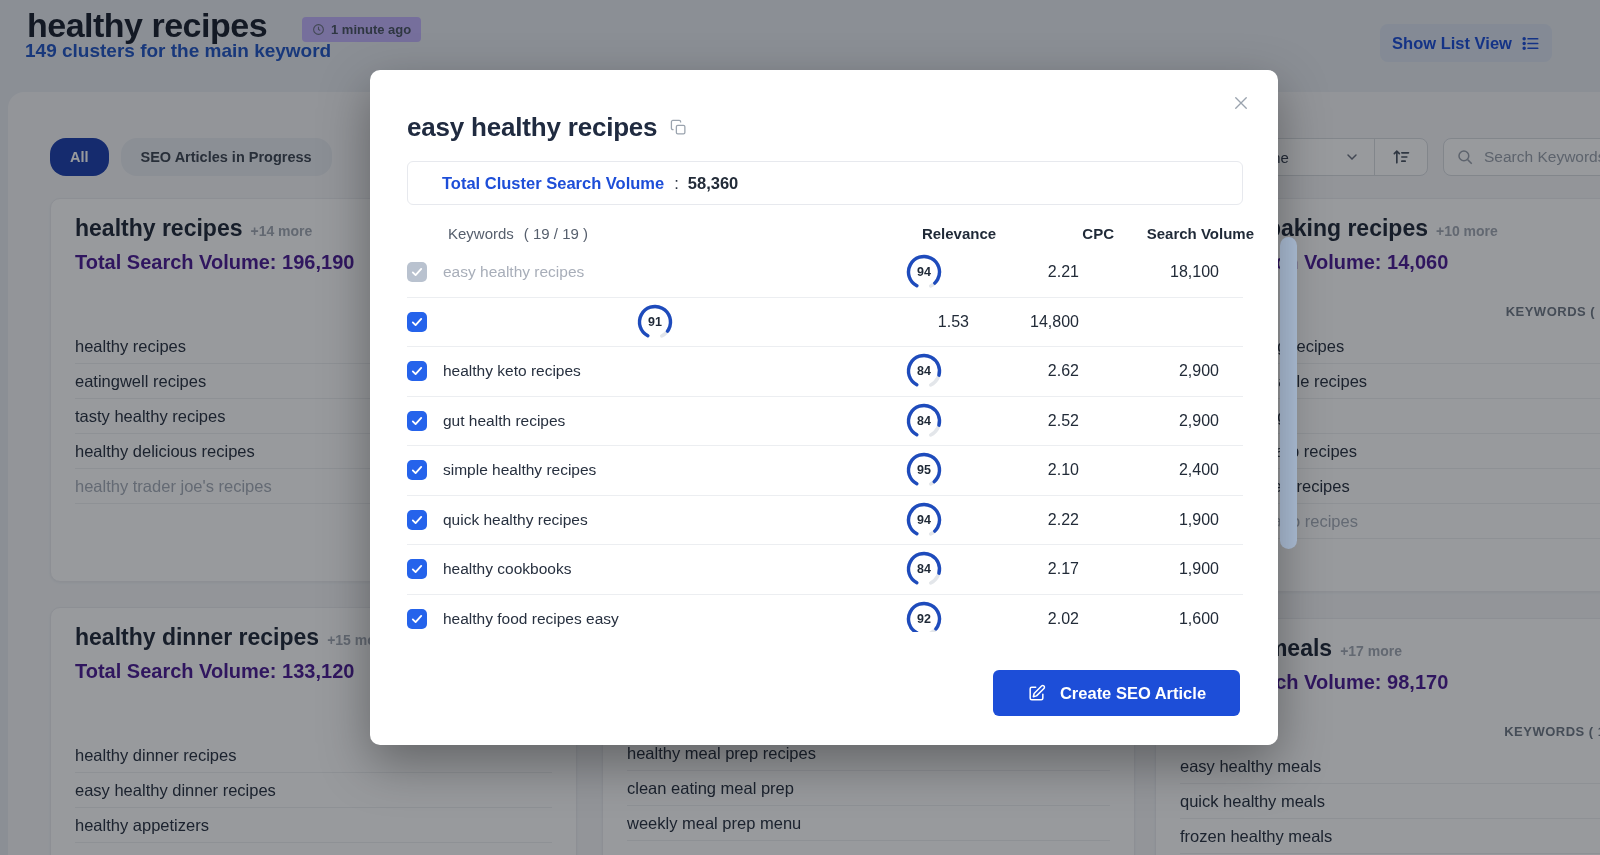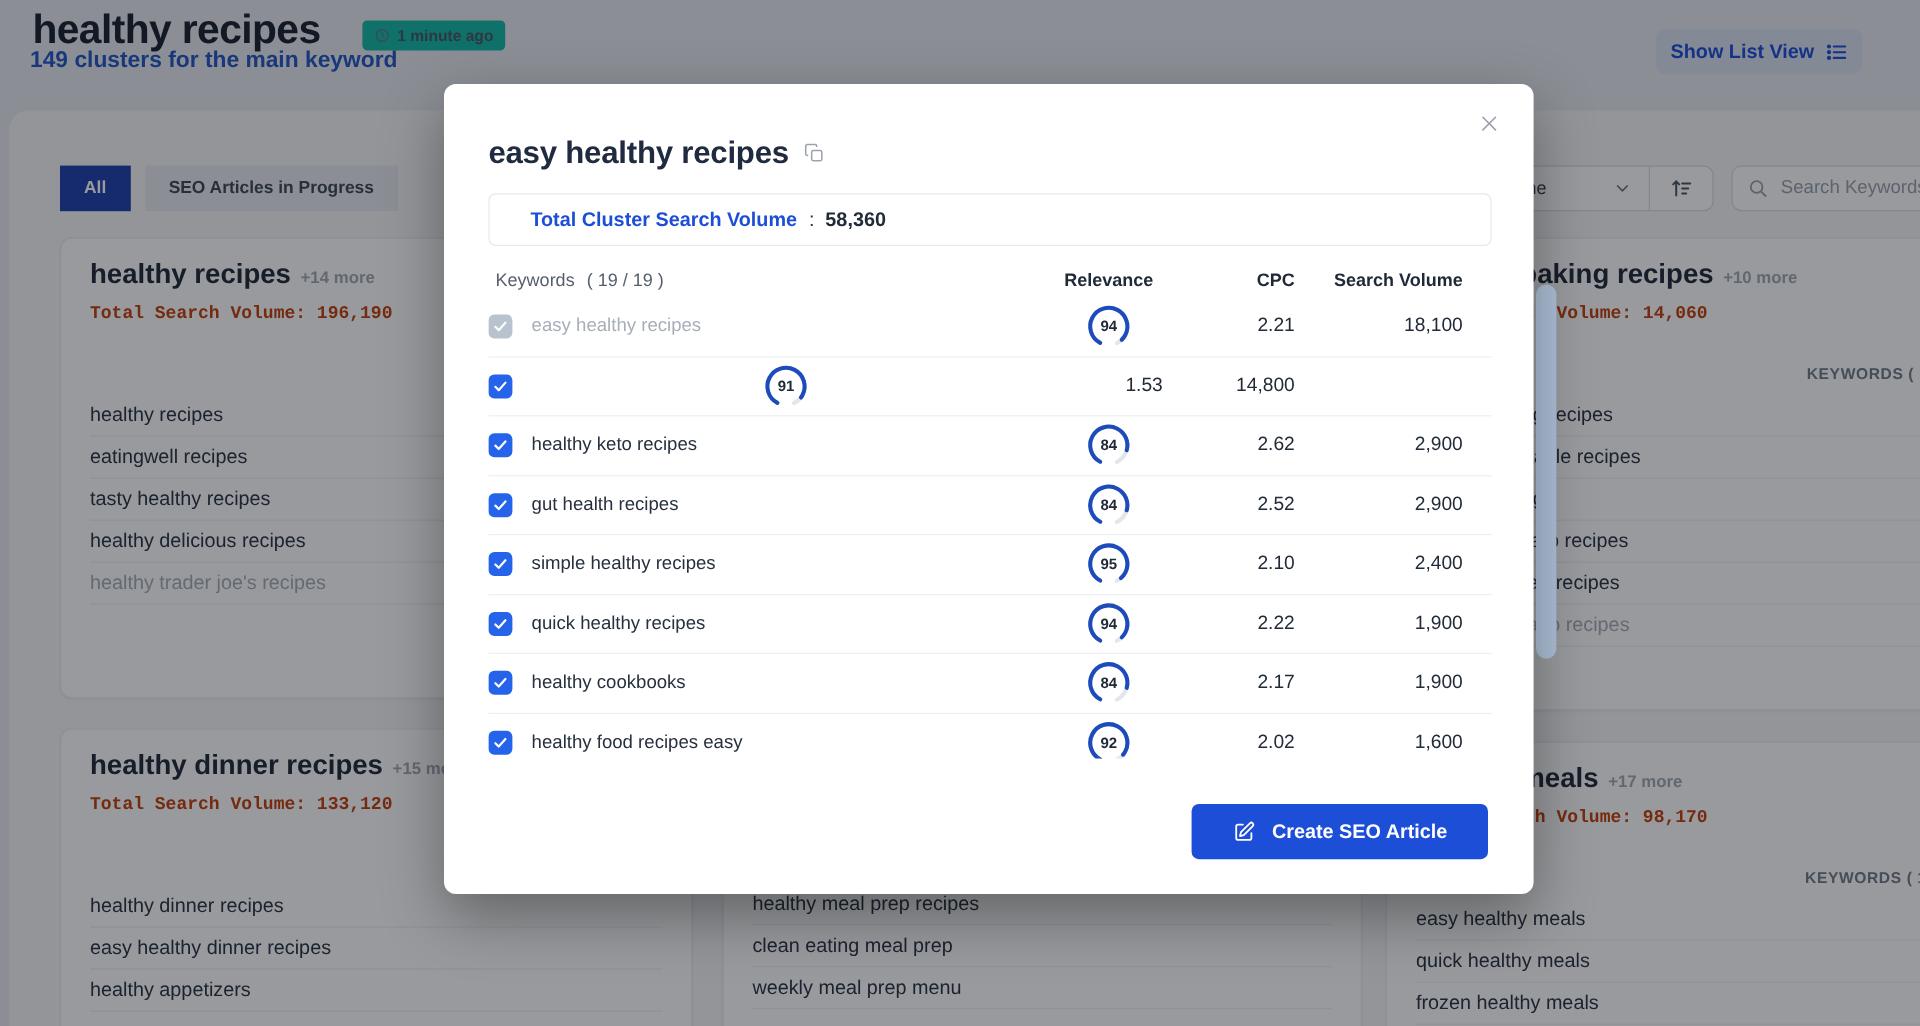--- a/index.html
+++ b/index.html
@@ -2,67 +2,67 @@
 <html><head>
 <meta charset="utf-8">
 <style>
   * { box-sizing: border-box; margin: 0; padding: 0; }
   body { font-family: "Liberation Sans", sans-serif; background:#0c0f14; }
   .app { position:relative; width:1600px; height:855px; overflow:hidden; background:#e9ecf1; }
 
   
   .hdr-title { position:absolute; left:27px; top:6px; font-size:34px; font-weight:bold; color:#1a2130; letter-spacing:-0.5px; }
   .hdr-badge { position:absolute; left:302px; top:17px; height:25px; display:flex; align-items:center; gap:6px;
-               background:#14b8a6; border-radius:4px; padding:0 10px; font-size:13px; font-weight:600; color:#4b5563; }
+               background:#c4b5fd; border-radius:4px; padding:0 10px; font-size:13px; font-weight:600; color:#4b5563; }
   .hdr-sub { position:absolute; left:25px; top:40px; font-size:19px; font-weight:700; color:#2457c5; }
   .btn-listview { position:absolute; left:1380px; top:24px; width:172px; height:38px; display:flex; align-items:center; justify-content:center; gap:9px;
                background:#dce4f2; border:none; border-radius:8px; color:#1d4ed8; font-size:16.5px; font-weight:bold; cursor:pointer; }
 
   .panel { position:absolute; left:8px; top:92px; width:1600px; height:763px; background:#f6f7f9; border-radius:16px 0 0 0; }
 
   .tabs { position:absolute; left:50px; top:138px; display:flex; gap:12px; }
-  .tab { height:38px; display:flex; align-items:center; padding:0 20px; border-radius:0; font-size:14.5px; cursor:pointer; }
+  .tab { height:38px; display:flex; align-items:center; padding:0 20px; border-radius:16px; font-size:14.5px; cursor:pointer; }
   .tab.active { background:#1e40af; color:#fff; font-weight:bold; }
   .tab.idle { background:#e9ecf1; color:#3f4754; font-weight:600; }
 
   .ctl-group { position:absolute; left:1170px; top:138px; width:258px; height:38px; background:#fff; border:1px solid #d9dce1; border-radius:8px; display:flex; align-items:center; }
   .ctl-dd { flex:1; display:flex; align-items:center; padding:0 14px 0 16px; color:#374151; font-size:15px; cursor:pointer; height:100%; }
   .ctl-dd .lbl { flex:1; }
   .ctl-sep { width:1px; height:100%; background:#d9dce1; }
   .ctl-sort { width:52px; height:100%; display:flex; align-items:center; justify-content:center; color:#4b5563; cursor:pointer; }
   .search-box { position:absolute; left:1443px; top:138px; width:230px; height:38px; background:#fff; border:1px solid #d9dce1; border-radius:8px; display:flex; align-items:center; padding:0 12px; gap:10px; }
   .search-box input { border:none; outline:none; font-size:15.5px; color:#374151; width:170px; font-family:"Liberation Sans",sans-serif; }
   .search-box input::placeholder { color:#9aa1ac; }
 
   .card { position:absolute; background:#fff; border:1px solid #ececf0; border-radius:10px; box-shadow:0 1px 3px rgba(20,30,50,0.05); overflow:hidden; }
   .card-head { padding:14px 24px 0 24px; }
   .c-title { font-size:23px; font-weight:600; color:#212a3a; line-height:30px; display:inline; }
   .c-more { font-size:14px; font-weight:600; color:#a3a9b4; margin-left:8px; }
-  .c-vol { margin-top:8px; font-size:15px; font-weight:bold; color:#c2410c; line-height:22px;font-family:Liberation Mono, monospace; }
+  .c-vol { margin-top:8px; font-size:20px; font-weight:bold; color:#4c1d95; line-height:22px; }
   .c-kwlabel { margin-top:30px; font-size:13px; font-weight:600; color:#717a87; letter-spacing:0.5px; line-height:18px;text-align:right; }
   .c-list { margin-top:8px; padding:0 24px; }
   .c-item { height:35px; display:flex; align-items:center; font-size:16.5px; color:#2a3342; border-bottom:1px solid #eef0f2; }
   .c-item.muted { color:#a6adb8; }
 
   .scroll-thumb { position:absolute; left:1280px; top:237px; width:17px; height:312px; background:#aec0d8; border-radius:9px; z-index:55; }
 
   
   .overlay { position:absolute; inset:0; background:rgba(10,14,22,0.42); z-index:50; }
   .modal { position:absolute; left:370px; top:70px; width:908px; height:675px; background:#fff; border-radius:10px;
            box-shadow:0 18px 50px rgba(0,0,0,0.35); z-index:60; padding:42px 35px 0 37px; }
   .m-close { position:absolute; top:90px; right:24px; top:20px; width:26px; height:26px; display:flex; align-items:center; justify-content:center; color:#9aa3ae; cursor:pointer; background:none; border:none; }
   .m-title-row { display:flex; align-items:center; gap:13px; }
   .m-title { font-size:26px; font-weight:600; color:#202b40; letter-spacing:-0.2px; }
   .m-copy { color:#9aa3ae; cursor:pointer; display:flex; }
   .m-volbox { margin-top:18px; height:44px; border:1px solid #e7e9ee; border-radius:6px; background:#fff; display:flex; align-items:center; padding-left:34px; font-size:16.5px; }
   .m-vol-label { color:#1d4ed8; font-weight:bold; }
   .m-vol-sep { margin:0 9px 0 10px; color:#2a3342; }
   .m-vol-value { color:#222b38; font-weight:600; }
 
-  .thead { margin-top:14px; height:28px; display:grid; grid-template-columns:466px 90px 110px 140px; align-items:center; padding:0 24px 0 6px; font-size:15px; }
+  .thead { margin-top:14px; height:28px; display:grid; grid-template-columns:466px 90px 110px 140px; align-items:center; padding:0 24px 0 6px; font-size:15px;margin-left:35px; }
   .th-kw { color:#565f6d; display:flex; gap:10px; }
   .th-rel { color:#1f2937; font-weight:600; text-align:center; }
   .th-cpc { color:#1f2937; font-weight:600; text-align:right; }
   .th-vol { color:#1f2937; font-weight:600; text-align:right; }
 
   .mrows { height:385px; overflow:hidden; }
   .mrow { height:49.5px; display:grid; grid-template-columns:24px 448px 90px 110px 140px; align-items:center; padding:0 24px 0 0; border-top:1px solid #eceef1; }
   .mrow:first-child { border-top:none; }
   .cb { width:20px; height:20px; border-radius:5px; background:#2563eb; display:flex; align-items:center; justify-content:center; cursor:pointer; }
   .mrow.disabled .cb { background:#b9c2cf; }

